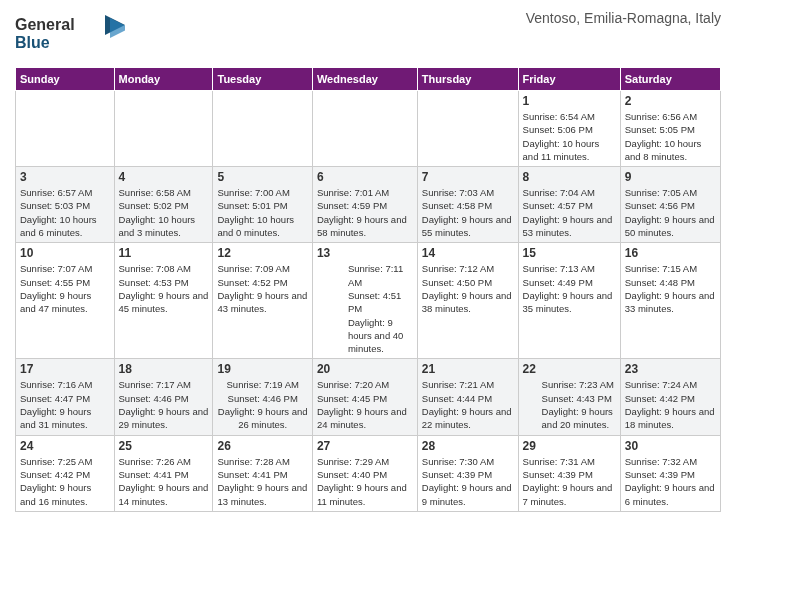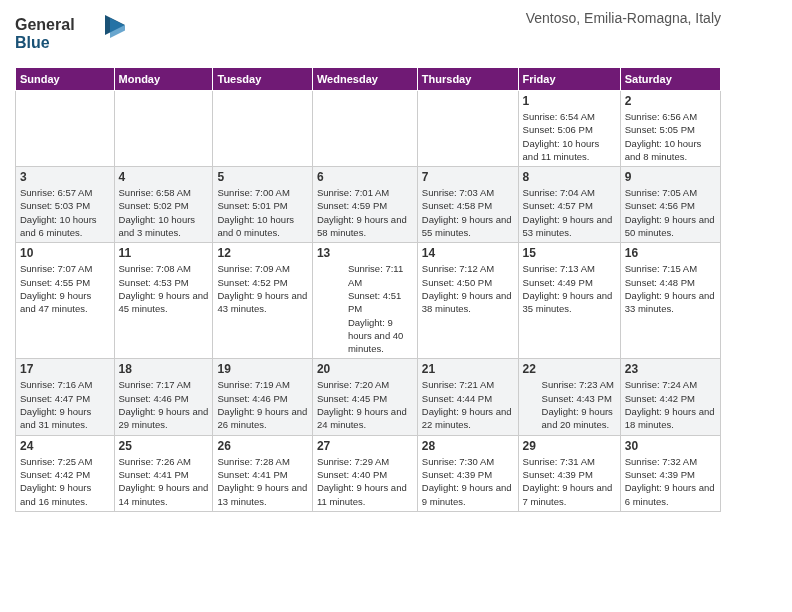--- a/index.html
+++ b/index.html
@@ -180,21 +180,21 @@
 Daylight: 9 hours and 31 minutes.</div>
           </td>
           <td>
             <span class="day-num">18</span>
             <div class="day-info" style="white-space: pre-line;">Sunrise: 7:17 AM
 Sunset: 4:46 PM
 Daylight: 9 hours and 29 minutes.</div>
           </td>
           <td>
             <span class="day-num">19</span>
-            <div class="day-info" style="white-space: pre-line;">Sunrise: 7:19 AM
+            <div class="day-info" style="white-space: pre-line; text-align: center;">Sunrise: 7:19 AM
 Sunset: 4:46 PM
 Daylight: 9 hours and 26 minutes.</div>
           </td>
           <td>
             <span class="day-num">20</span>
             <div class="day-info" style="white-space: pre-line;">Sunrise: 7:20 AM
 Sunset: 4:45 PM
 Daylight: 9 hours and 24 minutes.</div>
           </td>
           <td>

